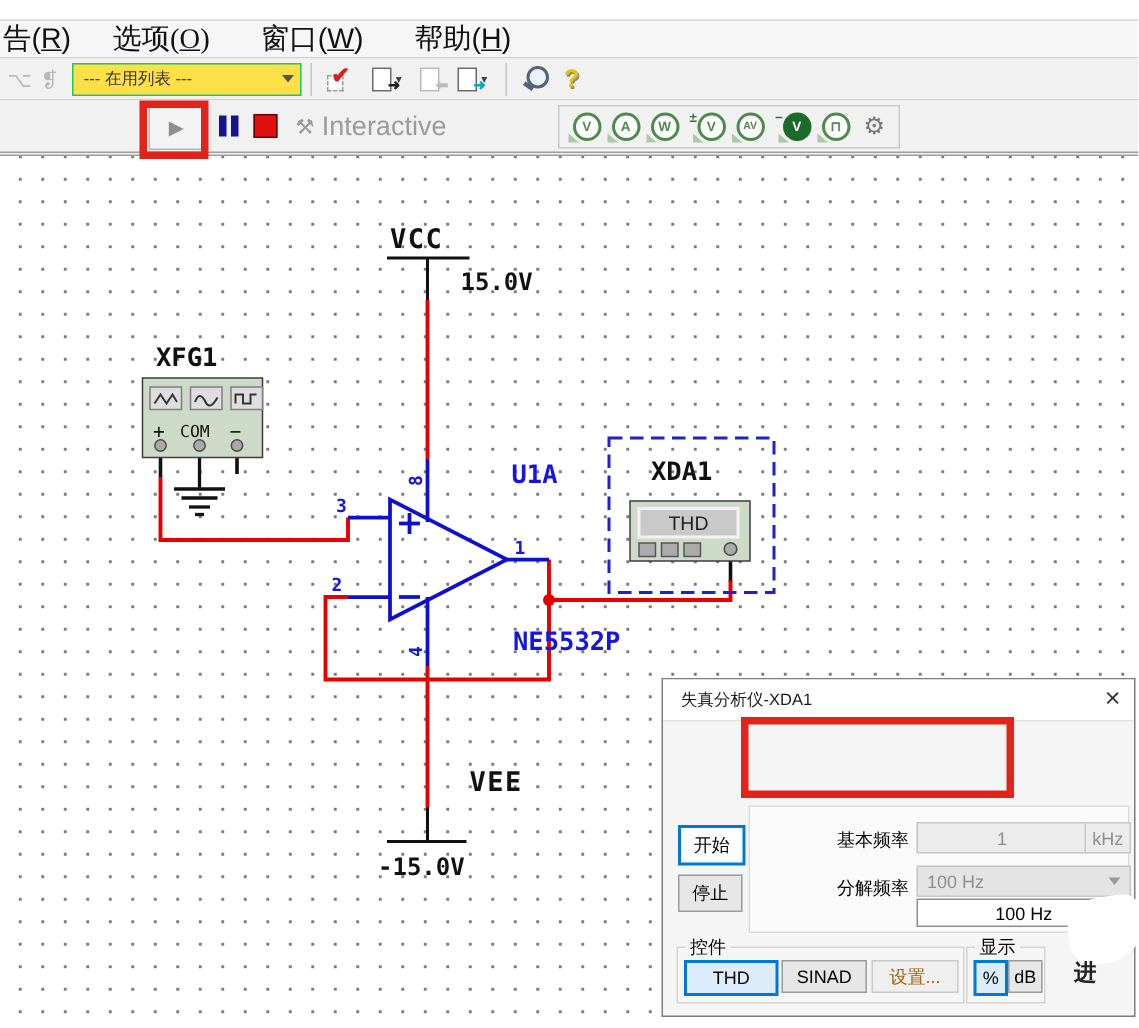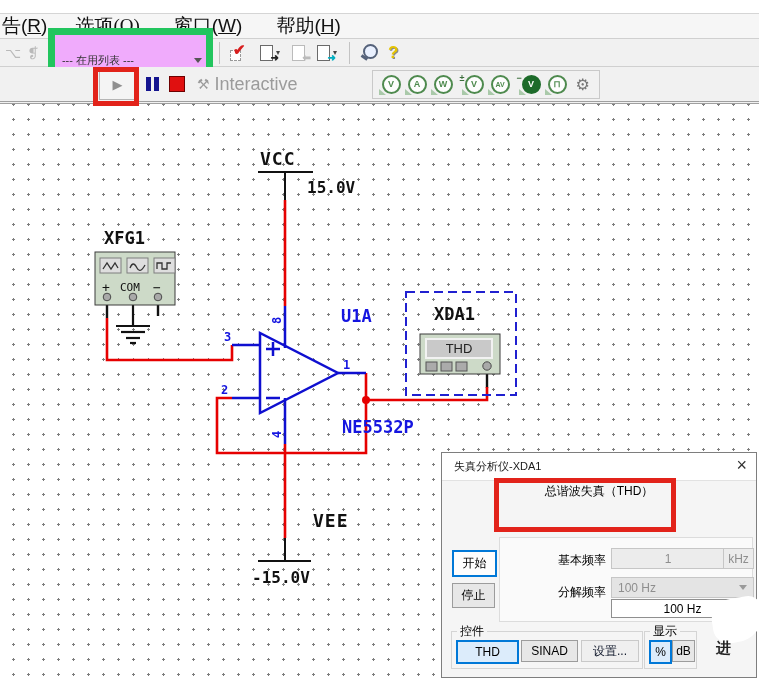--- a/index.html
+++ b/index.html
@@ -13,23 +13,23 @@
            display:flex;align-items:center;font-size:19px;color:#111;}
   .menu-item{padding:2px 10px;white-space:nowrap;}
   .menu-item u{text-decoration:underline;}
   .toolbar1{left:0;top:39px;width:759px;height:27px;background:#f1f1f1;border-bottom:1px solid #d0d0d0;
             display:flex;align-items:center;}
   .toolbar2{left:0;top:67px;width:759px;height:34px;background:#f1f1f1;
             border-bottom:3px double #9f9f9f;display:flex;align-items:center;}
   .tsep{width:1px;height:22px;background:#c3c3c3;margin:0 6px;}
 
   .gicon{color:#b9b9b9;font-size:14px;margin:0 3px;}
-  .dropdown{width:140px;height:20px;background:#f0abfc;border:7px solid #22c55e;margin-left:6px;
+  .dropdown{width:140px;height:20px;background:#fde047;border:1px solid #22c55e;margin-left:6px;
             display:flex;align-items:center;justify-content:space-between;font-size:11px;color:#333;
-            padding:16px 4px 0 7px;}
+            padding:0 4px 0 7px;}
   .dd-caret{width:0;height:0;border:4px solid transparent;border-top:5px solid #555;margin-top:4px;}
 
   .icon-erc{position:relative;width:20px;height:18px;margin:0 4px;}
   .icon-erc .box{position:absolute;left:0;bottom:1px;width:9px;height:9px;border:1px dashed #999;background:#fff;}
   .icon-erc .chk{position:absolute;left:3px;top:-3px;color:#d81e1e;font-size:15px;font-weight:bold;}
   .icon-page{width:11px;height:14px;background:#fff;border:1px solid #6a6a6a;position:relative;margin:0 2px 0 6px;}
   .icon-page .arr{position:absolute;right:-7px;bottom:-3px;font-size:10px;font-weight:bold;color:#222;line-height:1;}
   .icon-page.cyan .arr{color:#00aec0;}
   .icon-page.gray{border-color:#bbb;}
   .icon-page.gray .arr{color:#bbb;}
@@ -76,21 +76,21 @@
   .dlg-title span{margin-left:12px;font-size:11px;color:#1a1a1a;}
   .dlg-close{position:absolute;right:9px;top:2px;font-size:18px;color:#333;cursor:default;}
   .thd-label{position:absolute;left:0;top:30px;width:100%;text-align:center;font-size:12px;}
   .thd-display{position:absolute;left:6px;top:44px;width:301px;height:33px;background:#000;
                border:1px solid #828282;color:#fff;display:flex;align-items:center;justify-content:center;
                font-size:20px;letter-spacing:0.5px;}
   .wbtn{position:absolute;background:#e7e7e7;border:1px solid #9c9c9c;display:flex;
         align-items:center;justify-content:center;font-size:12px;color:#000;}
   .wbtn.primary{background:#fdfdfd;border:2px solid #0078d7;}
   .wbtn.selected{background:#dcecfb;border:2px solid #0078d7;}
-  .wbtn.disabled{color:#0f172a;background:#efefef;border-color:#c9c9c9;}
+  .wbtn.disabled{color:#a16207;background:#efefef;border-color:#c9c9c9;}
   .freq-frame{position:absolute;left:57px;top:84px;width:252px;height:83px;background:#fafafa;
               border:1px solid #dcdcdc;}
   .flabel{position:absolute;width:56px;text-align:right;font-size:12px;}
   .gfield{position:absolute;background:#ececec;border:1px solid #c6c6c6;color:#8e8e8e;
           display:flex;align-items:center;justify-content:center;font-size:12px;}
   .gcombo{position:absolute;background:#e4e4e4;border:1px solid #c6c6c6;color:#8e8e8e;
           display:flex;align-items:center;justify-content:space-between;font-size:12px;padding:0 6px;}
   .combo-caret{width:0;height:0;border:4px solid transparent;border-top:5px solid #9a9a9a;margin-top:4px;}
   .readout{position:absolute;background:#fff;border:1px solid #8f8f8f;color:#000;
            display:flex;align-items:center;justify-content:center;font-size:12px;}
@@ -287,21 +287,20 @@
     <rect x="456" y="362" width="11" height="9" fill="#ababab" stroke="#555"></rect>
     <circle cx="487" cy="366" r="4.2" fill="#a9a9a9" stroke="#4a4a4a"></circle>
   </g>
 </svg>
 
 <div class="abs dialog">
   <div class="dlg-title">
     <span>失真分析仪-XDA1</span>
   </div>
   <span class="dlg-close">×</span>
-  <div class="thd-label">总谐波失真（THD）</div>
 
   <div class="wbtn primary" style="left:10px;top:97px;width:41px;height:23px;">开始</div>
   <div class="wbtn" style="left:10px;top:130px;width:41px;height:23px;">停止</div>
 
   <div class="freq-frame"></div>
   <div class="flabel" style="left:108px;top:99px;">基本频率</div>
   <div class="gfield" style="left:169px;top:95px;width:112px;height:19px;">
     <span>1</span>
   </div>
   <div class="gfield" style="left:281px;top:95px;width:29px;height:19px;">

